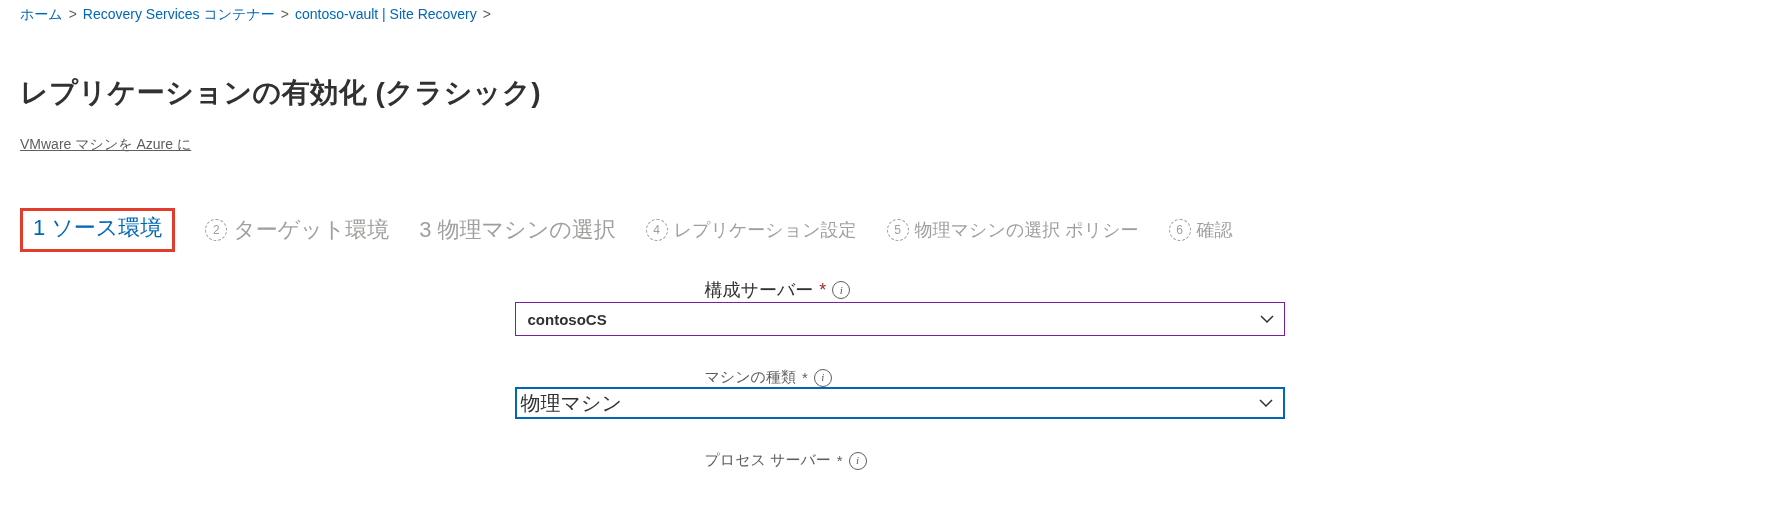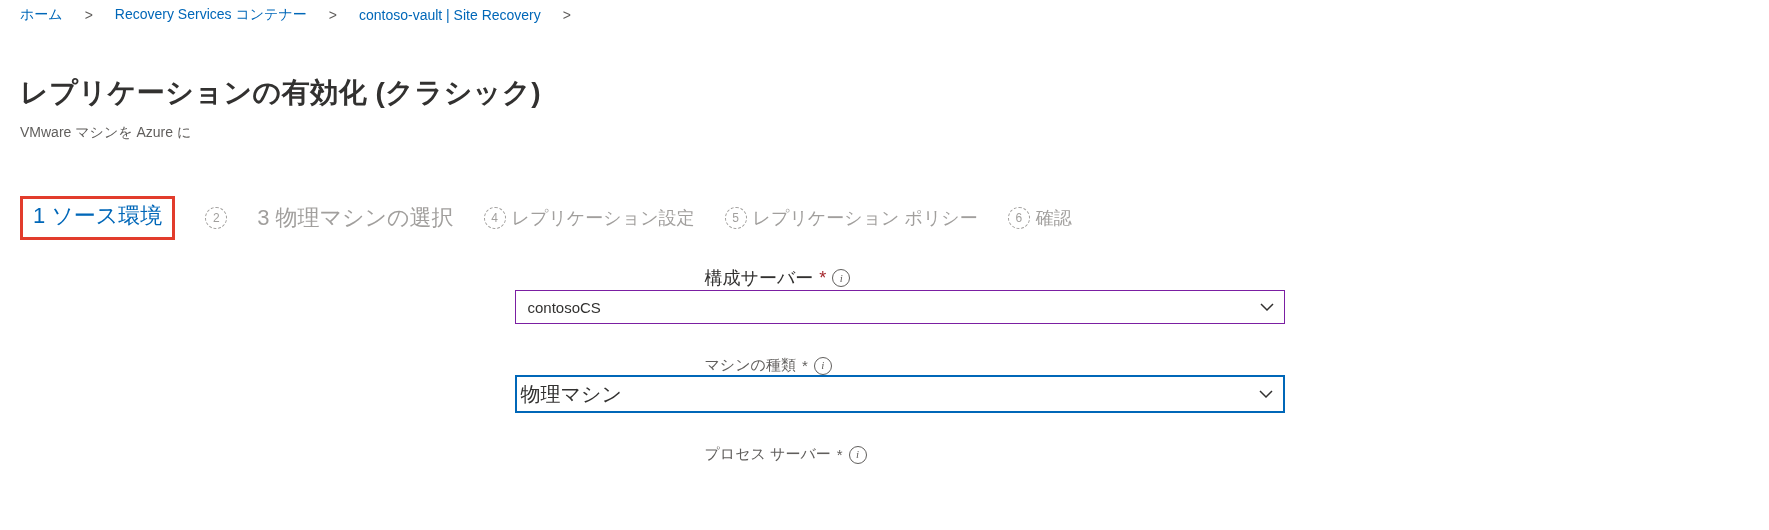--- a/index.html
+++ b/index.html
@@ -10,44 +10,45 @@
     background: #ffffff;
     font-family: "Segoe UI", "Yu Gothic UI", "Meiryo", sans-serif;
     color: #323130;
     overflow: hidden;
   }
   a { text-decoration: none; }
 
   
   .breadcrumb {
     display: flex;
-    align-items: center;
-    gap: 22px;
+    align-items: flex-start;
+    gap: 6px;
     padding: 6px 20px 0 20px;
     font-size: 14px;
     color: #605e5c;
   }
   .breadcrumb .bc-link { color: #0067b8; }
   .breadcrumb .bc-sep { color: #605e5c; }
 
   
   .header {
     padding: 18px 20px 0 20px;
   }
   .page-title {
     font-size: 28px;
     font-weight: 600;
     color: #323130;
     letter-spacing: 0.5px;
     margin-top: 32px;
   }
   .page-subtitle {
-    margin-top: 12px;
+    margin-top: 24px;
     font-size: 14px;
     color: #605e5c;
+    text-decoration: underline;
   }
 
   
   .steps {
     display: flex;
     align-items: center;
     gap: 30px;
     margin: 54px 0 0 20px;
     flex-wrap: nowrap;
     white-space: nowrap;
@@ -126,22 +127,22 @@
     padding: 0 34px 0 12px;
     display: flex;
     align-items: center;
     justify-content: space-between;
     font-size: 15px;
     color: #323130;
     position: relative;
     box-sizing: border-box;
     background: #fff;
   }
-  .select.focus-purple { border-color: #7b1fa2; }
-  .select.focus-blue   { border: 2px solid #0067b8; font-size: 20px; padding-left: 4px; height: 38px;}
+  .select.focus-purple { border-color: #7b1fa2; font-weight: bold; }
+  .select.focus-blue   { border: 2px solid #0067b8; font-size: 20px; padding-left: 4px; height: 32px;}
   .select .chev {
     position: absolute;
     right: 10px;
     top: 50%;
     transform: translateY(-50%);
   }
   .chev svg { display:block; }
 
   .link-below {
     margin-top: 6px;
@@ -166,32 +167,33 @@
   <div class="page-subtitle">VMware マシンを Azure に</div>
 </div>
 
 <div class="steps">
   <div class="step active">
     <span class="num-plain">1</span>
     <span>ソース環境</span>
   </div>
   <div class="step">
     <span class="circle">2</span>
+    <span>ターゲット環境</span>
   </div>
   <div class="step">
     <span class="num-plain">3</span>
     <span>物理マシンの選択</span>
   </div>
   <div class="step small">
     <span class="circle">4</span>
     <span>レプリケーション設定</span>
   </div>
   <div class="step small">
     <span class="circle">5</span>
-    <span>レプリケーション ポリシー</span>
+    <span>物理マシンの選択 ポリシー</span>
   </div>
   <div class="step small">
     <span class="circle">6</span>
     <span>確認</span>
   </div>
 </div>
 
 <div class="form">
 
   <div class="form-row">

